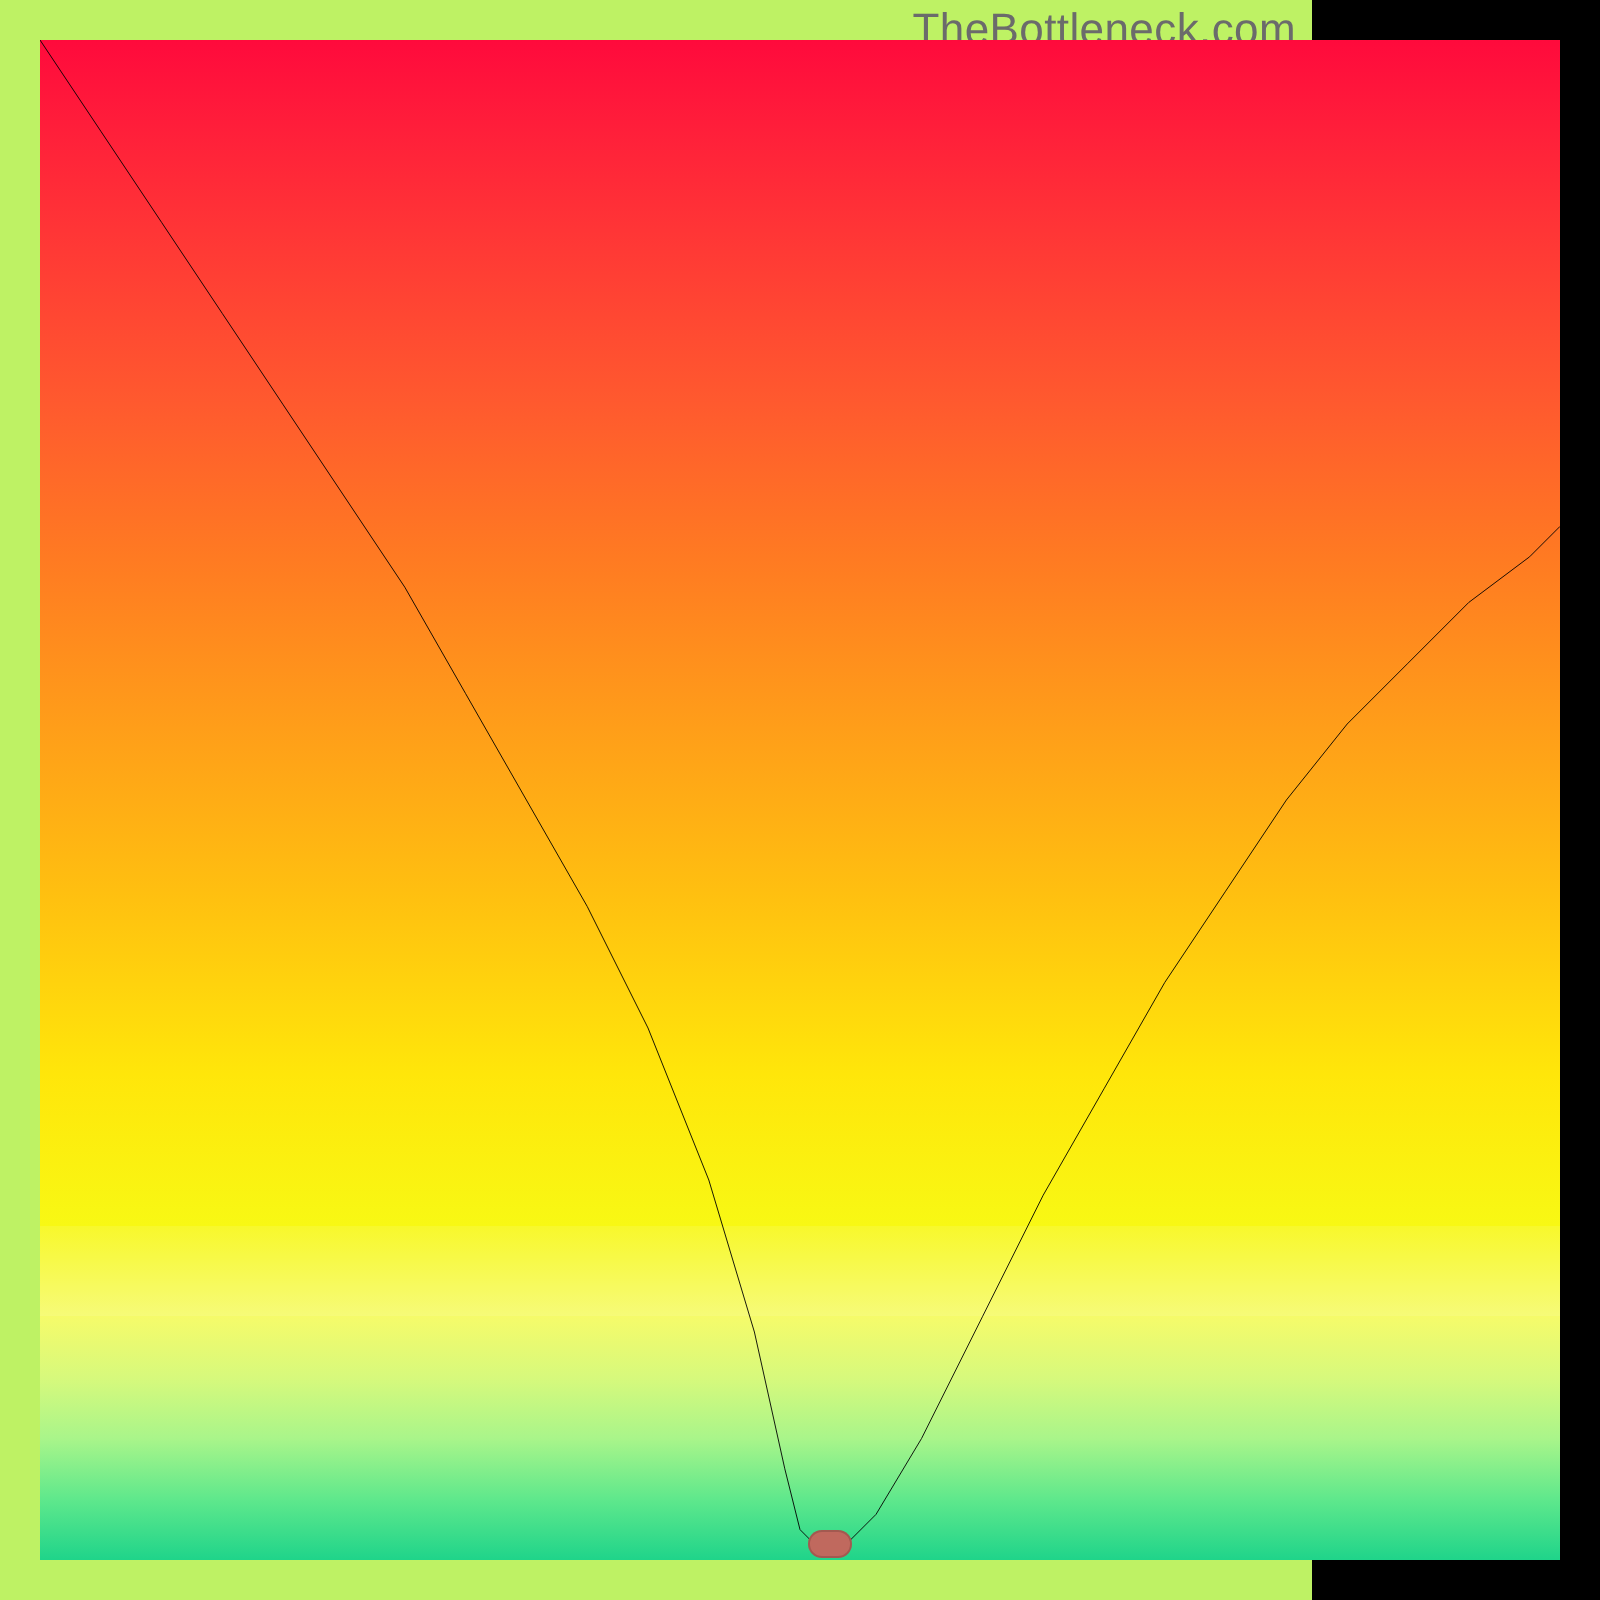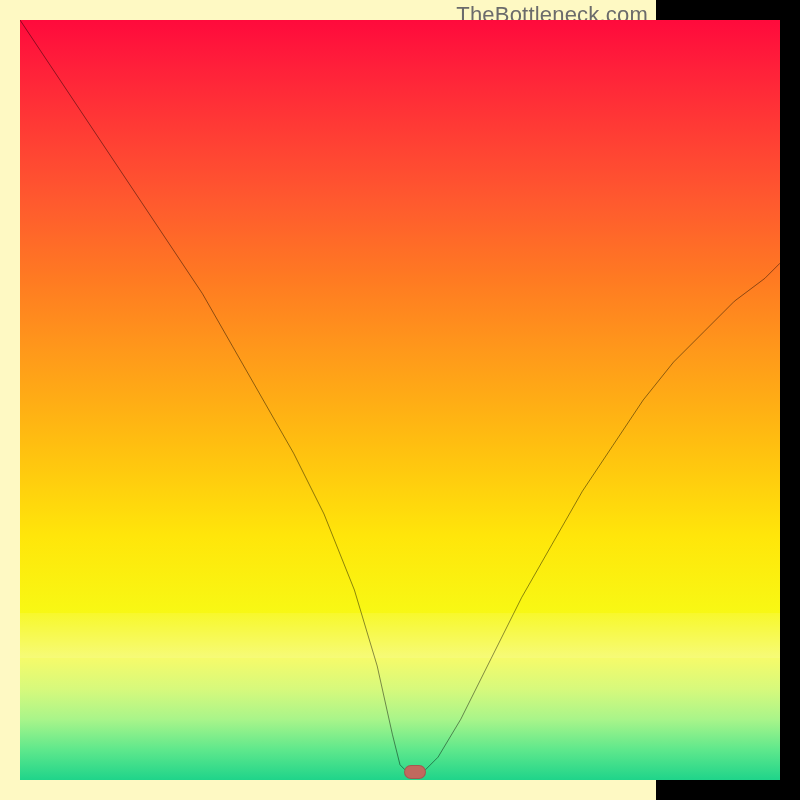--- a/index.html
+++ b/index.html
@@ -8,21 +8,21 @@
     width: 800px;
     height: 800px;
     background: #000;
     overflow: hidden;
     font-family: Arial, Helvetica, sans-serif;
   }
   .frame {
     position: relative;
     width: 656px;
     height: 800px;
-    background: #fef9c3;
+    background: #bef264;
   }
   .plot-area {
     position: absolute;
     left: 20px;
     top: 20px;
     width: 760px;
     height: 760px;
     background: linear-gradient(
       to bottom,
       #ff0a3c 0%,

